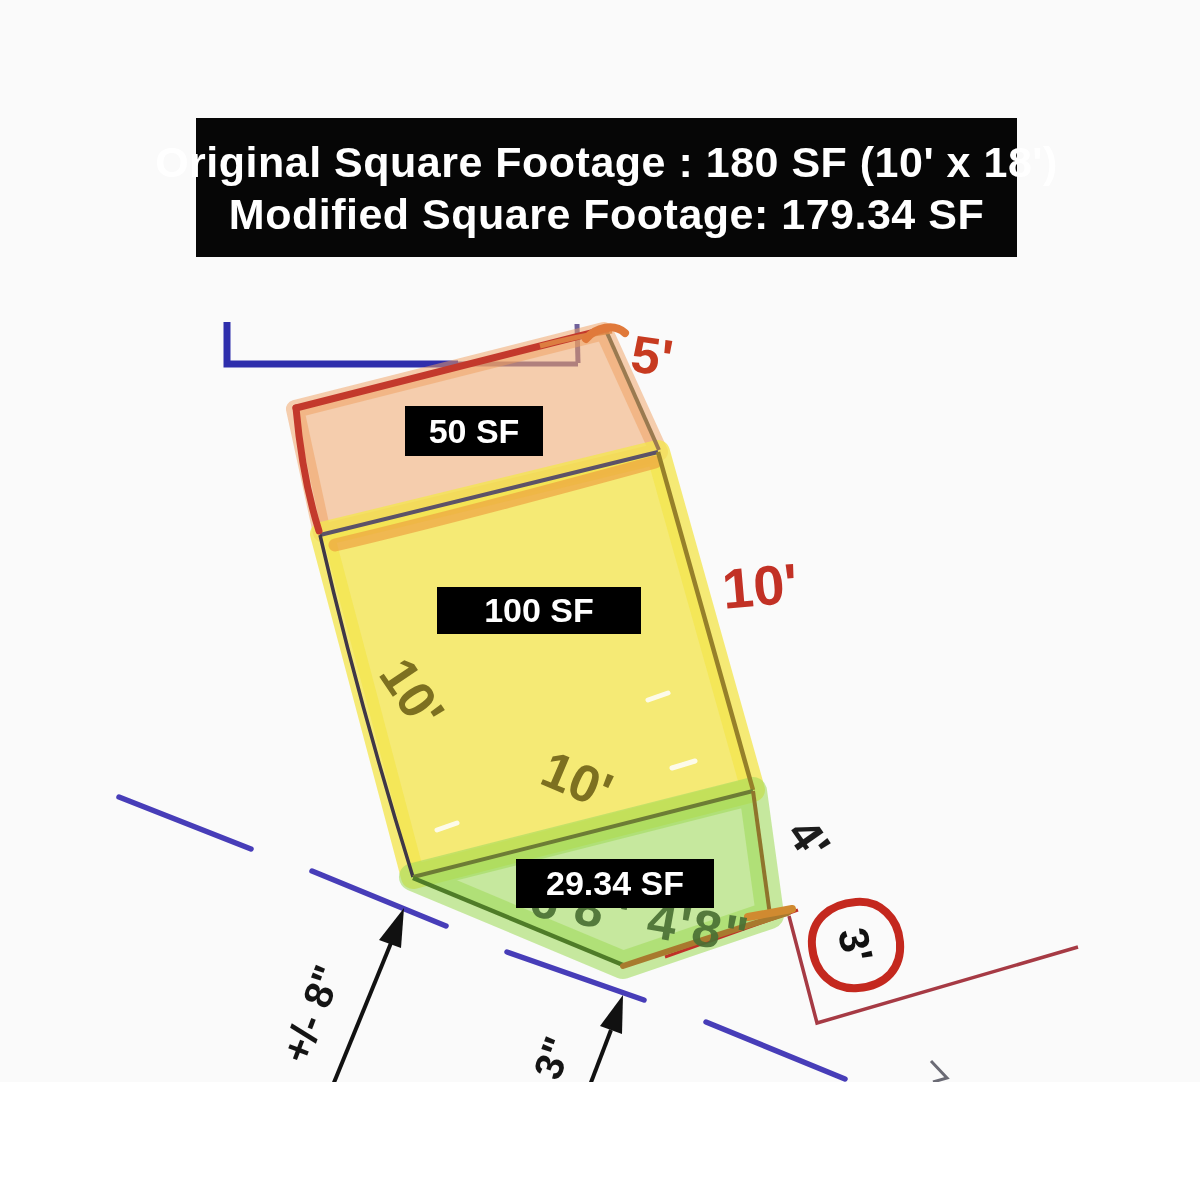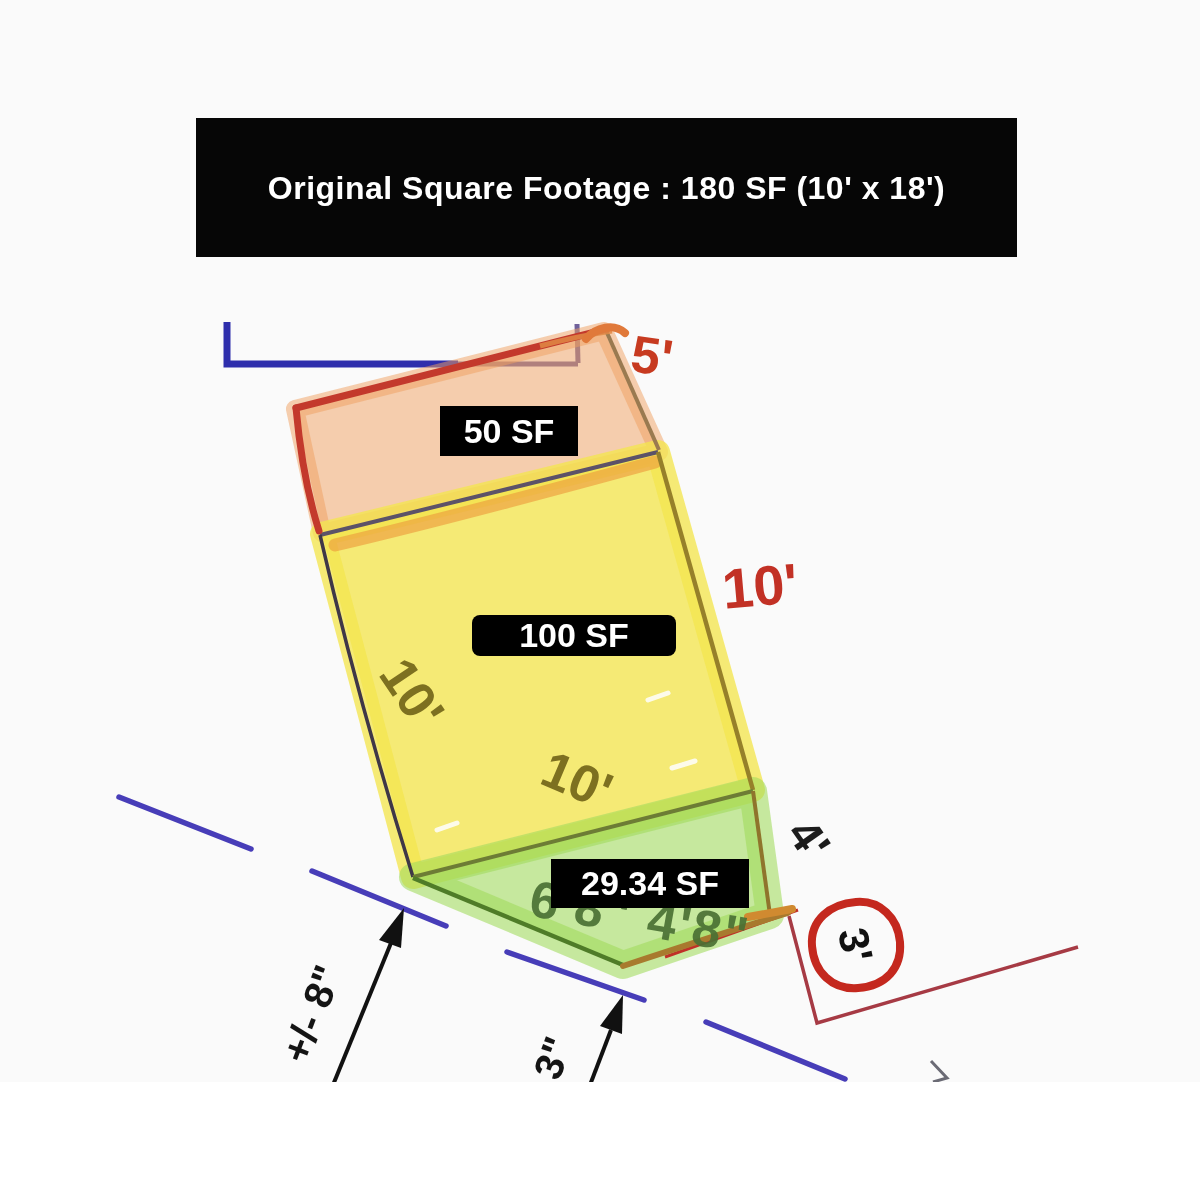--- a/index.html
+++ b/index.html
@@ -9,30 +9,30 @@
   }
   #photo-area{
     position:absolute;left:0;top:0;width:1200px;height:1082px;
     background:#fafafa;overflow:hidden;
   }
   #plan-svg{position:absolute;left:0;top:0;z-index:1;}
   .hdr{
     position:absolute;left:196px;top:118px;width:821px;height:139px;
     background:#060606;color:#ffffff;z-index:8;
     display:flex;flex-direction:column;align-items:center;justify-content:center;
-    font-weight:bold;font-size:32px;line-height:52px;letter-spacing:.5px;
+    font-weight:bold;font-size:43px;line-height:52px;letter-spacing:.5px;
     white-space:nowrap;
   }
   .sf-label{
     position:absolute;background:#000000;color:#ffffff;font-weight:bold;
     font-size:34px;display:flex;align-items:center;justify-content:center;
-    white-space:nowrap;z-index:6;margin-left:35px;
+    white-space:nowrap;z-index:6;
   }
   #label-50sf{left:405px;top:406px;width:138px;height:50px;}
-  #label-100sf{left:437px;top:615px;width:204px;height:41px;border-radius:8px;}
+  #label-100sf{left:437px;top:587px;width:204px;height:47px;}
   #label-2934sf{left:516px;top:859px;width:198px;height:49px;}
   .dim{
     position:absolute;font-weight:bold;white-space:nowrap;z-index:4;
     transform:translate(-50%,-50%);
   }
   .underlay{
     position:absolute;font-weight:bold;white-space:nowrap;z-index:5;
     transform:translate(-50%,-50%) rotate(10deg);
     font-size:52px;color:rgba(74,112,52,.92);letter-spacing:2px;
   }
@@ -100,20 +100,21 @@
 
       <g stroke="#ffffff" stroke-width="5" opacity="0.85" stroke-linecap="round">
         <path d="M648,700 L668,693"></path>
         <path d="M672,768 L695,761"></path>
         <path d="M437,830 L457,823"></path>
       </g>
     </svg>
 
     <div class="hdr">
       <div>Original Square Footage : 180 SF (10' x 18')</div>
+      <div>Modified Square Footage: 179.34 SF</div>
     </div>
 
     <div class="underlay" style="left:640px;top:917px;">6'8" 4'8"</div>
 
     <div class="sf-label" id="label-50sf">50 SF</div>
     <div class="sf-label" id="label-100sf">100 SF</div>
     <div class="sf-label" id="label-2934sf">29.34 SF</div>
 
     <div class="dim" style="left:652px;top:356px;font-size:52px;color:#c73a20;transform:translate(-50%,-50%) rotate(8deg);">5'</div>
     <div class="dim" style="left:760px;top:586px;font-size:56px;color:#c23125;transform:translate(-50%,-50%) rotate(-5deg);">10'</div>

